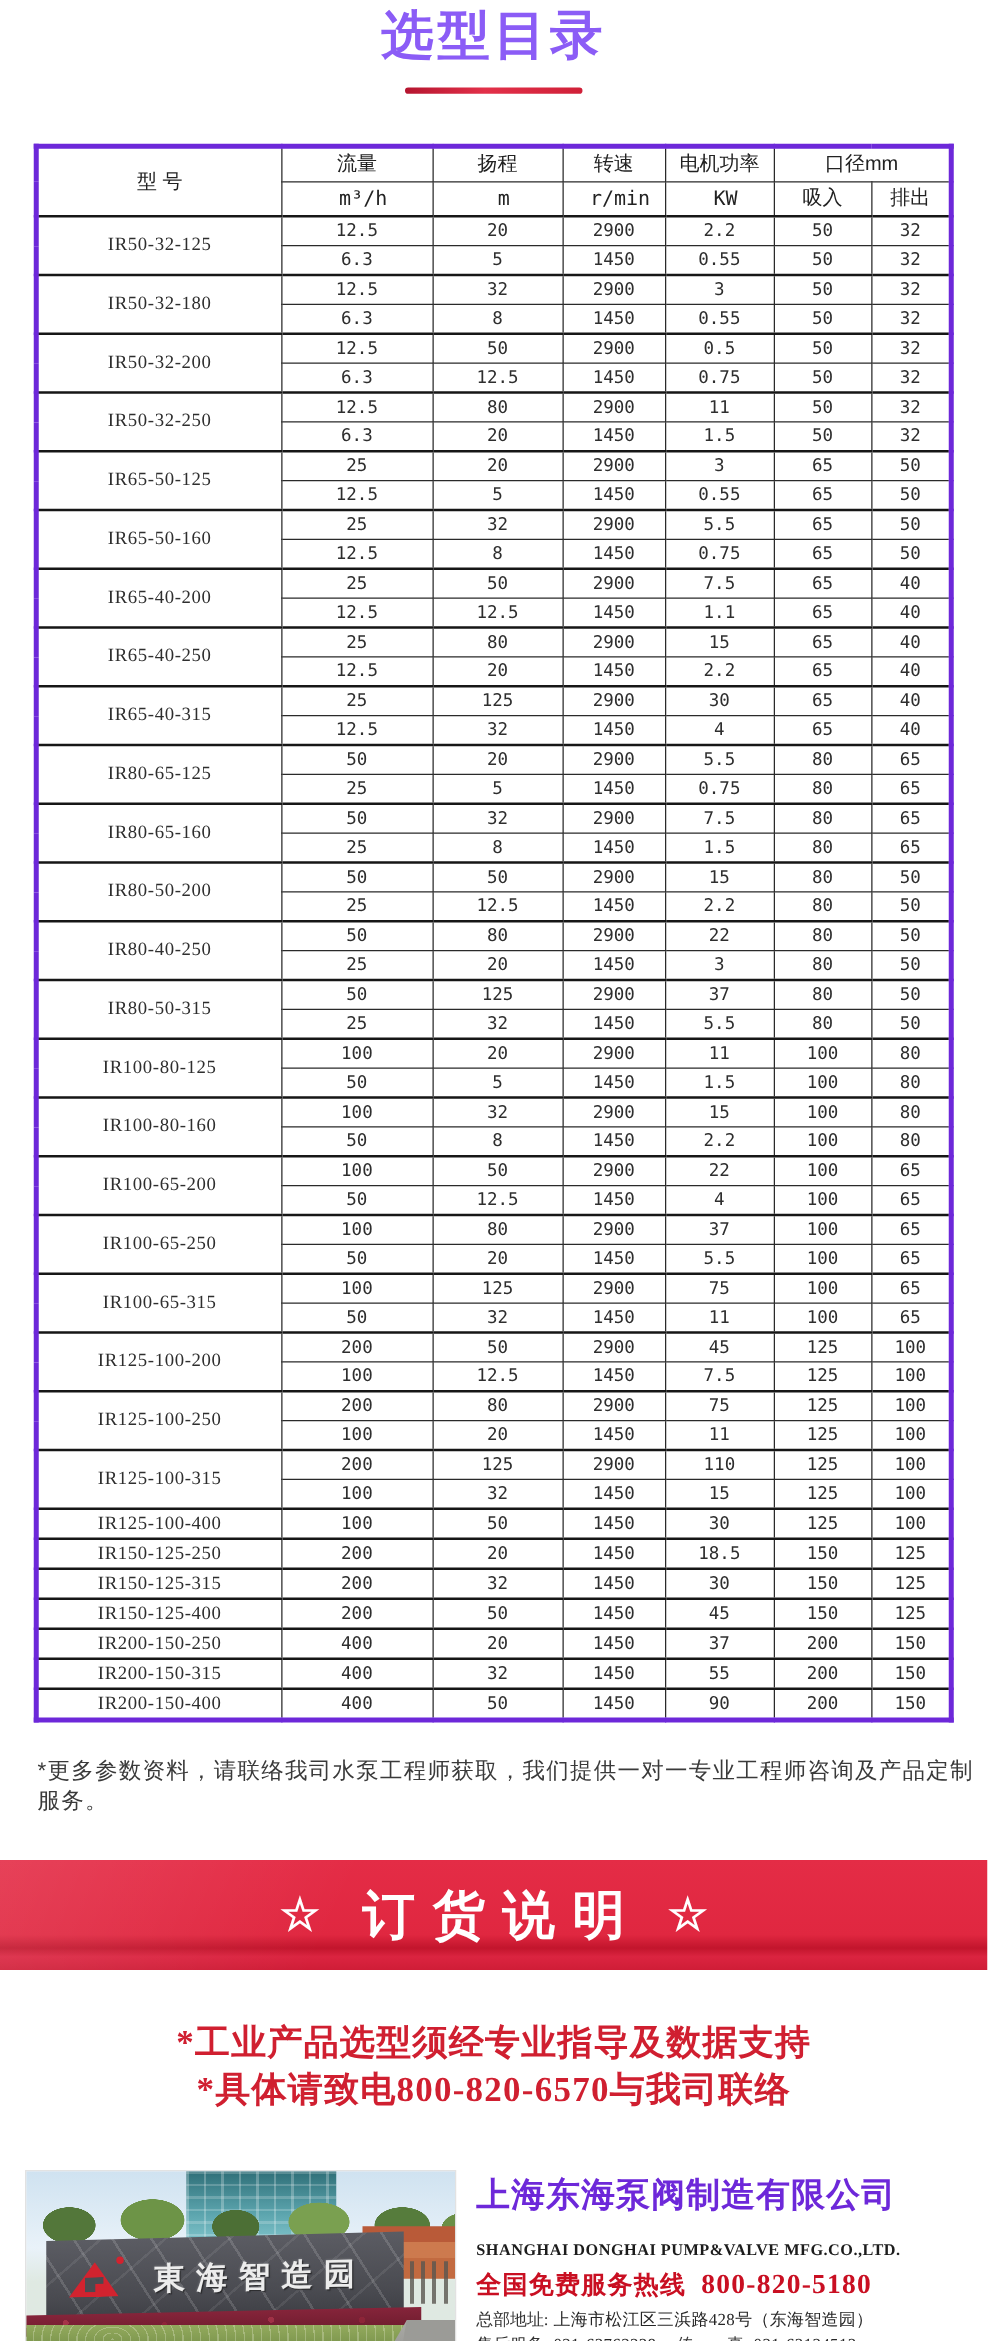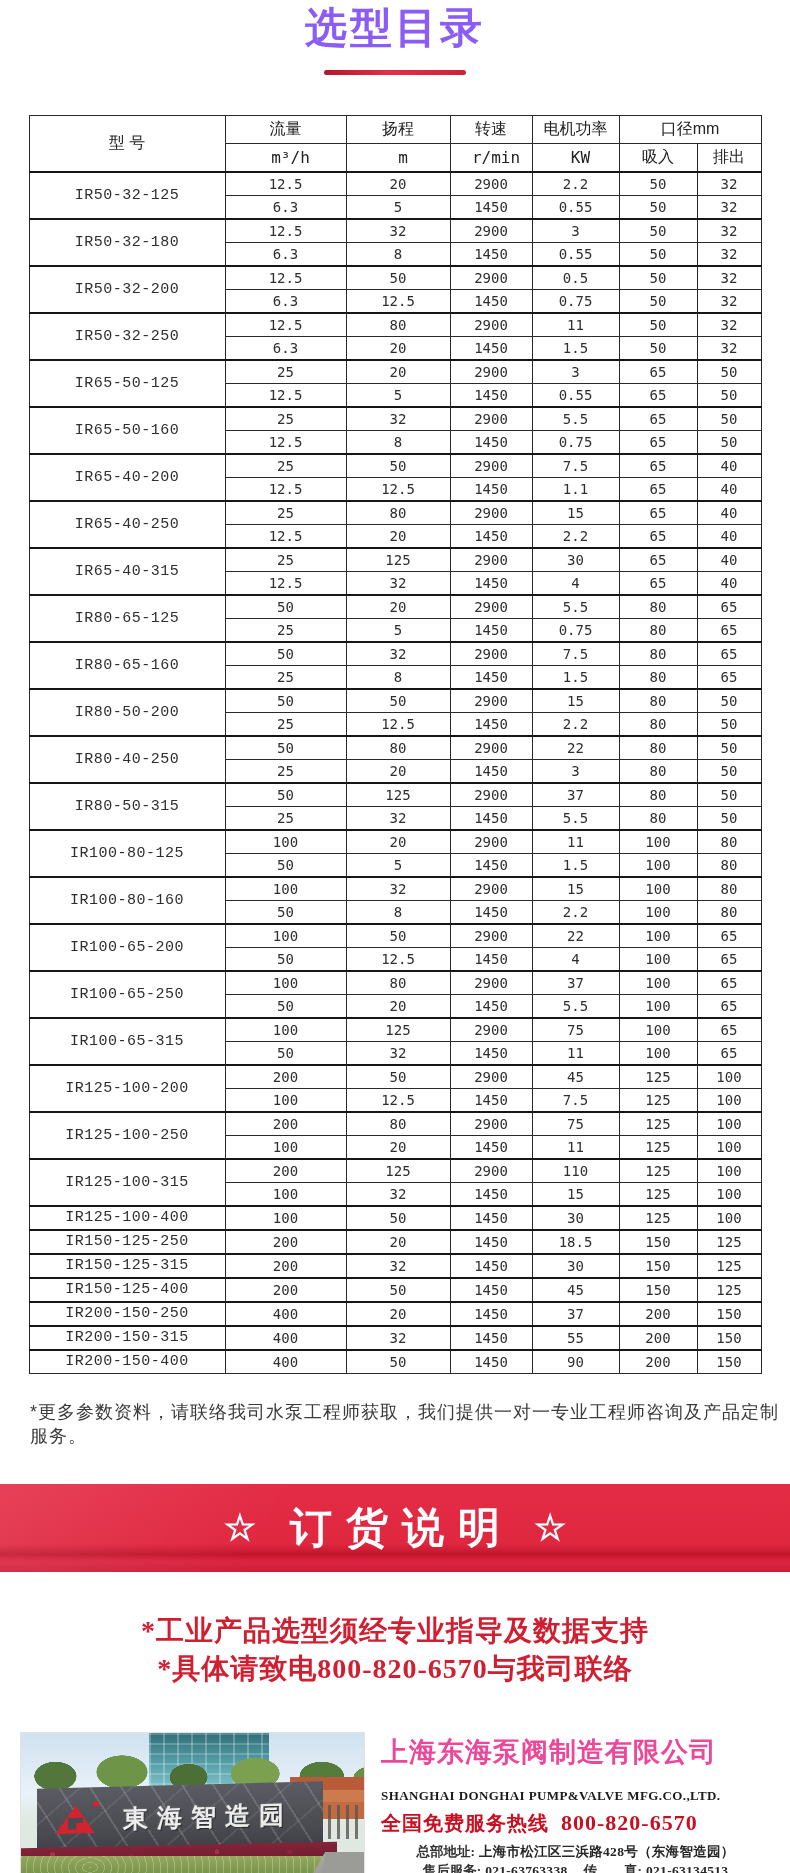--- a/index.html
+++ b/index.html
@@ -20,32 +20,32 @@
   .title-divider {
     width:142px; height:5px; border-radius:3px;
     margin:14px auto 0;
     background:linear-gradient(90deg,#b5152f,#e23049 45%,#d02038);
   }
 
   
   table.spec {
     width:732px; margin:40px auto 0;
     border-collapse:collapse; table-layout:fixed;
-    border:1px solid #6d28d9;
+    border:4px solid #6d28d9;
   }
   table.spec td, table.spec th {
     border:1px solid #2a2a2a;
     text-align:center; vertical-align:middle;
     font-weight:normal;
     color:#2e2e2e;
   }
   table.spec th { font-size:16px; height:28px; color:#222; }
   th.unit-cell { font-size:15px; font-family:"DejaVu Sans Mono", monospace;padding-left:11px; }
   td.model-cell {
-    font-size:15px; font-family:Liberation Mono, monospace;
+    font-size:15px; font-family:Liberation Serif, serif;
     letter-spacing:0.5px;
     margin-top:36px;
   }
   td.num-cell {
     height:20px; font-size:14px; line-height:20px;
     font-family:"DejaVu Sans Mono", monospace;
   }
   tr.group-start td { border-top:2px solid #161616; }
 
   
@@ -162,41 +162,40 @@
   .photo .path {
     position:absolute; right:0; bottom:0; width:70px; height:42px;
     background:linear-gradient(100deg, rgba(0,0,0,0) 40%, #9b9b97 41%),
                linear-gradient(180deg,#aaaaa6,#8f8f8b);
     clip-path:polygon(45% 0, 100% 0, 100% 100%, 10% 100%);
   }
 
   
   .company-info { margin-left:16px; padding-top:2px; flex:1; }
   .company-cn {
-    font-size:27px; font-weight:900; letter-spacing:1px; color:#ec4899;
+    font-size:27px; font-weight:900; letter-spacing:1px; color:#6d28d9;
     white-space:nowrap;
   }
   .company-en {
     margin-top:18px;
     font-family:"Liberation Serif", serif; font-weight:bold;
     font-size:13px; letter-spacing:0.4px; color:#1c1c1c;
   }
   .hotline {
     margin-top:6px;
     font-family:"Liberation Serif", serif; font-weight:bold;
     color:#c90f22;
   }
   .hotline .hotline-label { font-size:20px; letter-spacing:1px; font-family:"Liberation Sans",sans-serif; }
   .hotline .hotline-number { font-size:22px; margin-left:8px; letter-spacing:1px; }
   .contacts { margin-top:5px; }
   .contact-line {
-    font-family:"Liberation Serif", serif; font-weight:bold;
+    font-family:"Liberation Serif", serif; font-weight:normal;
     font-size:13.5px; line-height:19.5px; color:#262626;
     white-space:nowrap;
-    text-align:center;
   }
   .contact-line .c-label { color:#333; }
   .contact-line .c-value { margin-left:4px; letter-spacing:0.3px; }
   .contact-line .c-pair2 { margin-left:16px; }
 </style>
 </head>
 <body>
 
 <div class="page-title">选型目录</div>
 <div class="title-divider"></div>
@@ -701,21 +700,21 @@
     <div class="hedge"></div>
     <div class="lawn"></div>
     <div class="path"></div>
   </div>
 
   <div class="company-info">
     <div class="company-cn">上海东海泵阀制造有限公司</div>
     <div class="company-en">SHANGHAI DONGHAI PUMP&amp;VALVE MFG.CO.,LTD.</div>
     <div class="hotline">
       <span class="hotline-label">全国免费服务热线</span>
-      <span class="hotline-number">800-820-6570</span>
+      <span class="hotline-number">800-820-5180</span>
     </div>
     <div class="contacts" id="contacts">
         <div class="contact-line"><span class="c-label">总部地址:</span><span class="c-value">上海市松江区三浜路428号（东海智造园）</span></div>
         <div class="contact-line"><span class="c-label">售后服务:</span><span class="c-value">021-63763338</span><span class="c-label c-pair2">传　　真:</span><span class="c-value">021-63134513</span></div>
         <div class="contact-line"></div>
       </div>
   </div>
 
 </div>
 

